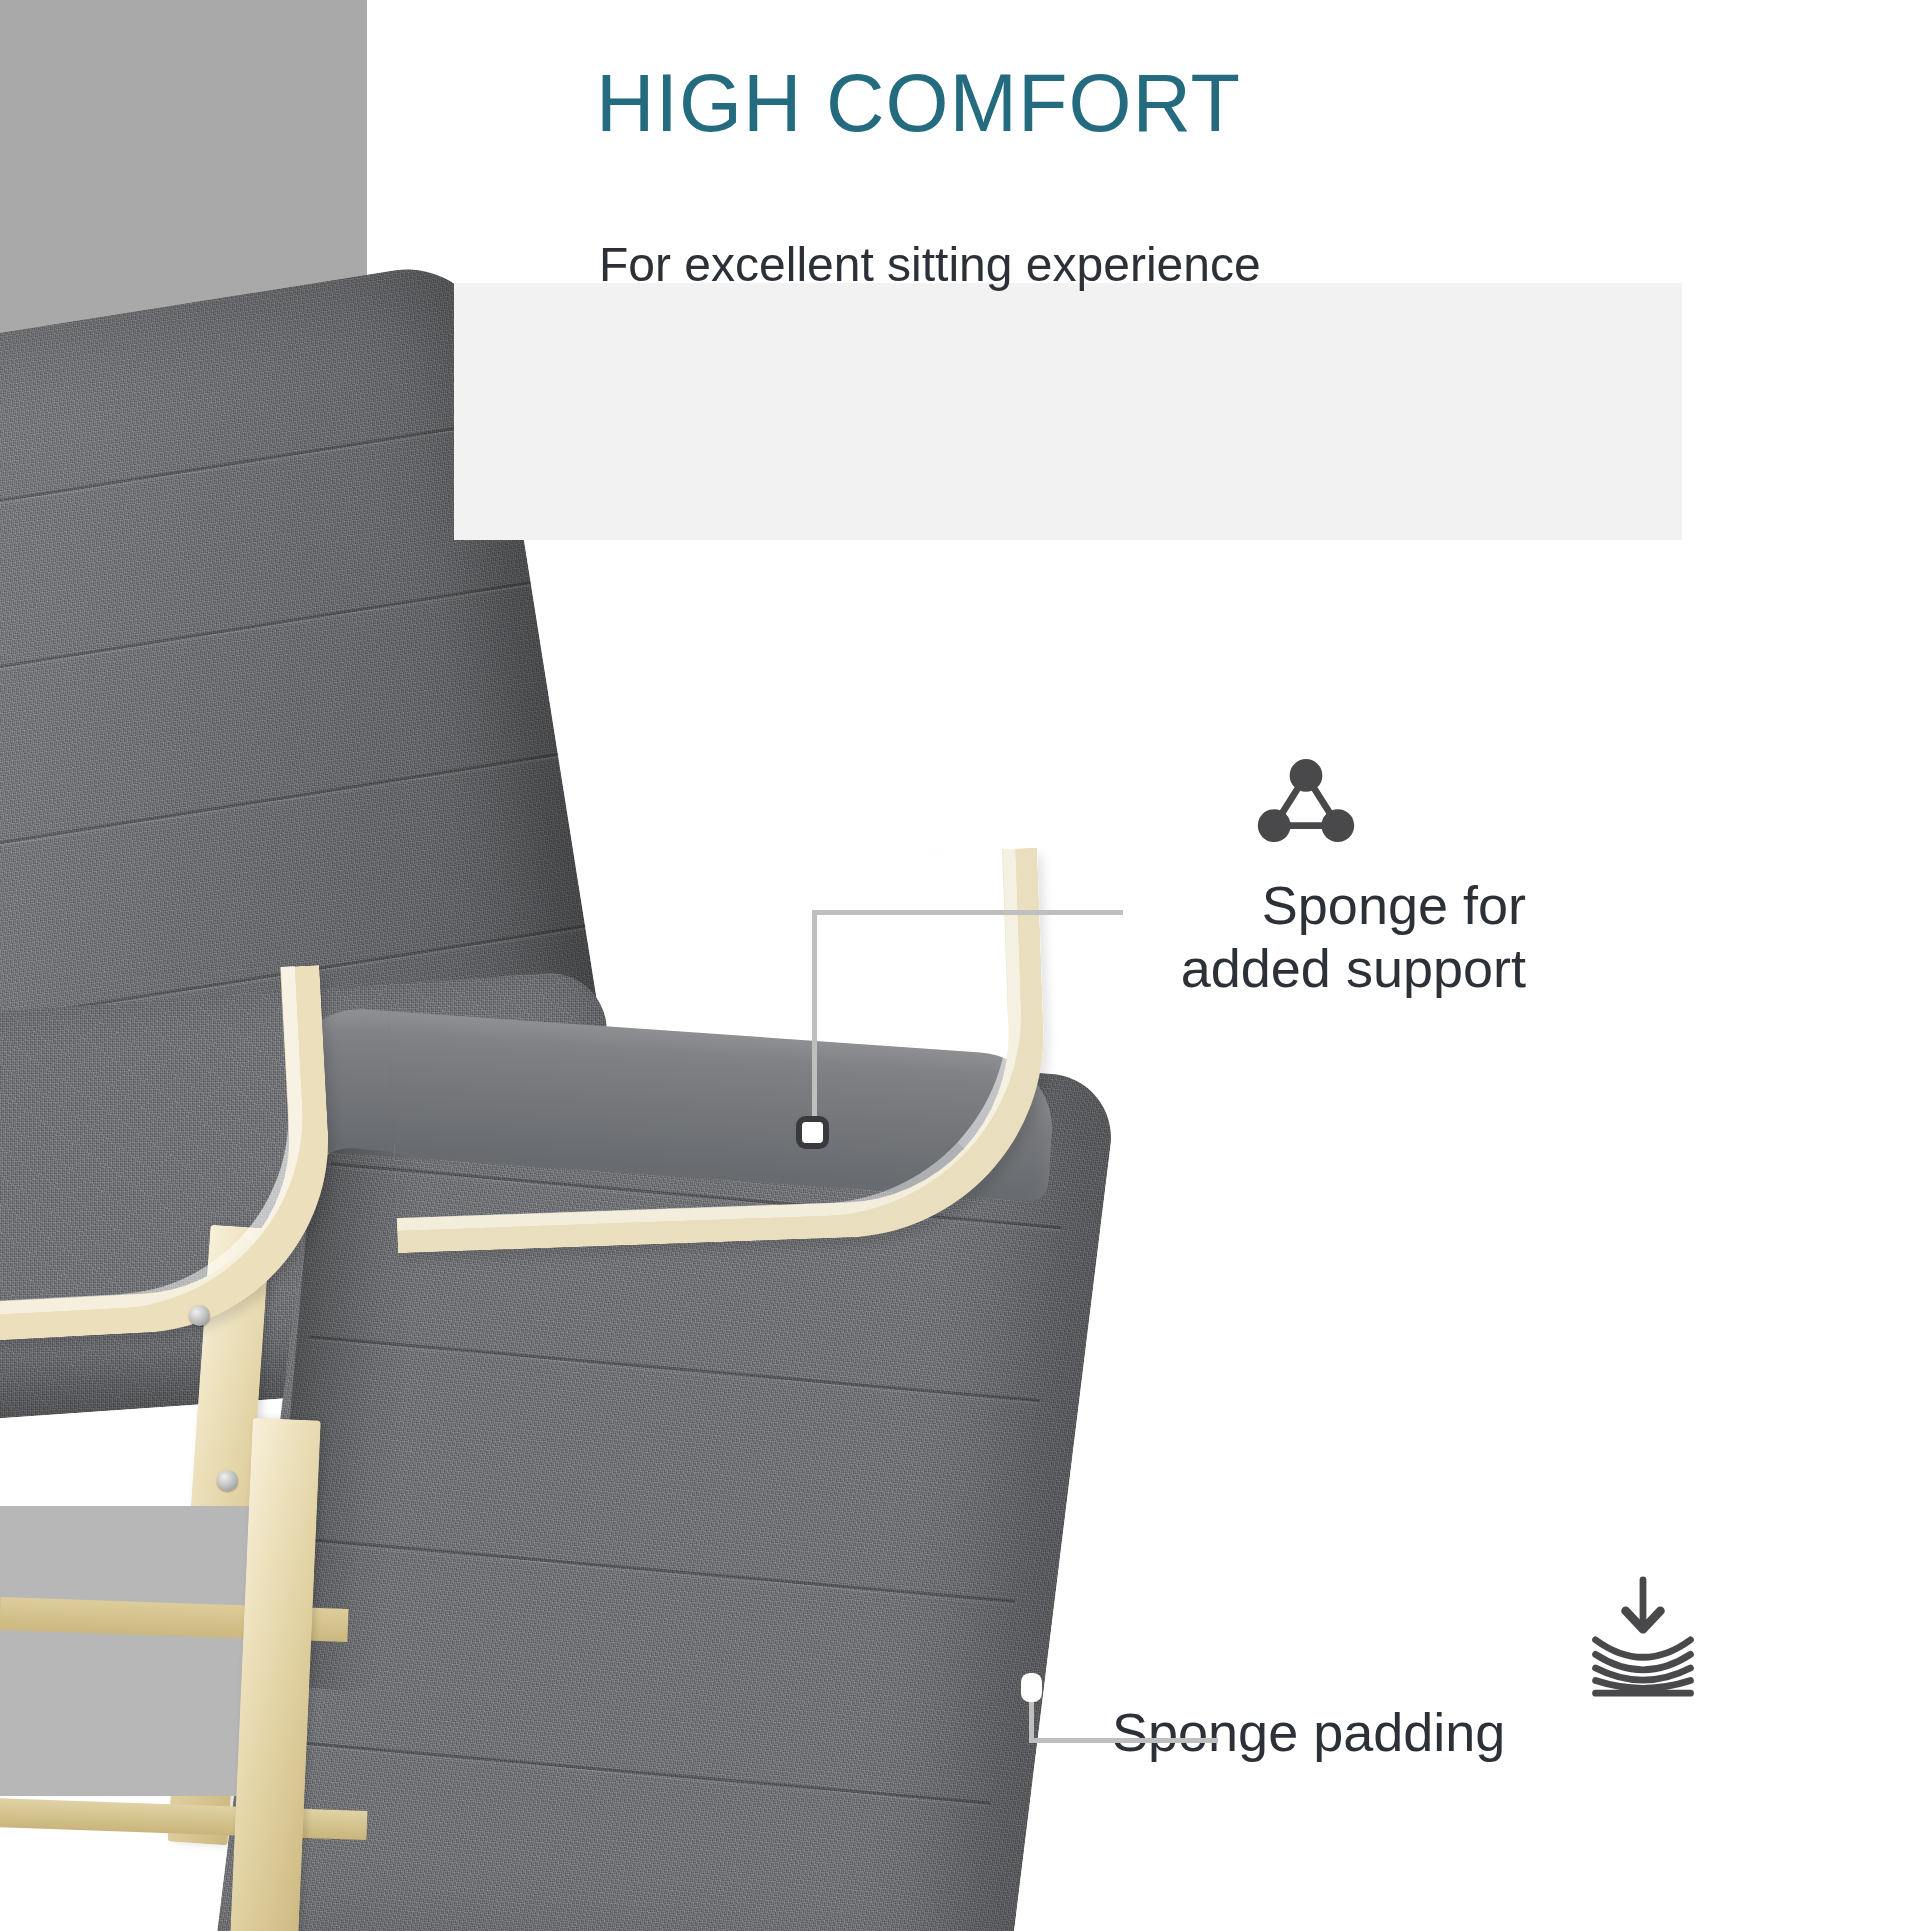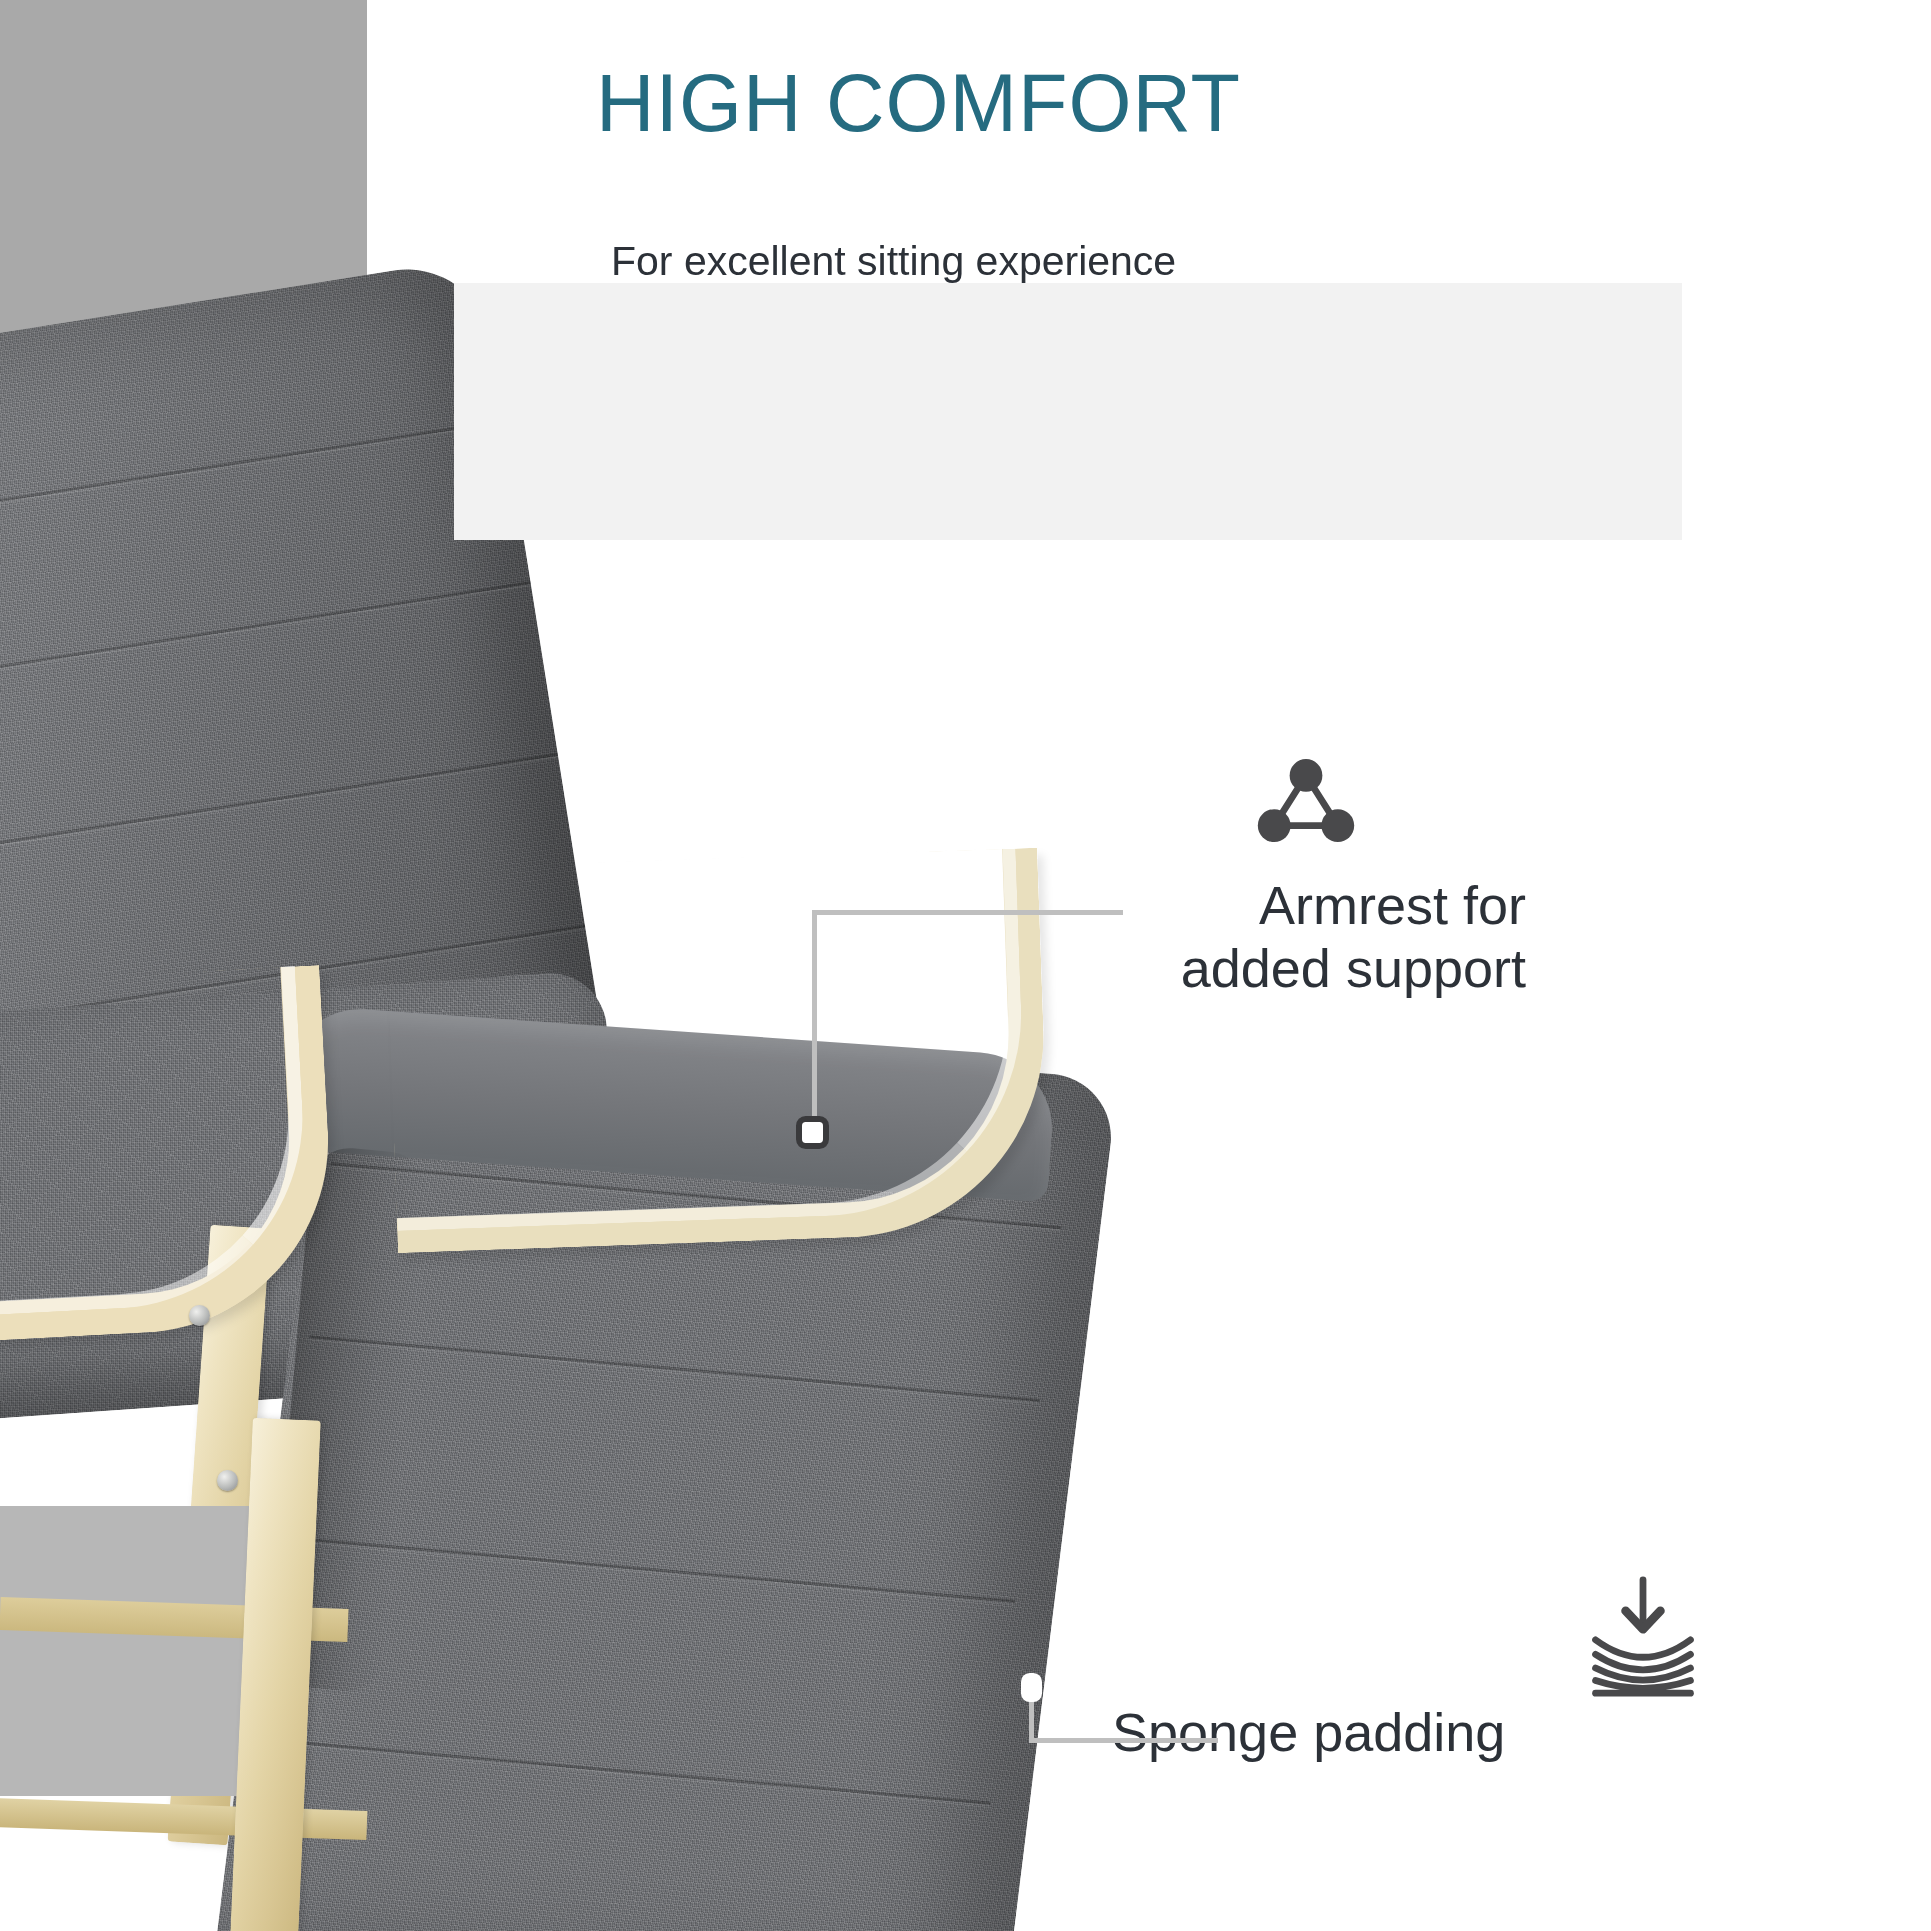--- a/index.html
+++ b/index.html
@@ -41,26 +41,25 @@
     font-size: 81px;
     font-weight: 400;
     letter-spacing: 1px;
     color: #256b80;
     white-space: nowrap;
     line-height: 1.08;
   }
   .subtitle {
     position: absolute;
     left: 599px; top: 239px;
-    font-size: 41px;
+    font-size: 48px;
     font-weight: 300;
     color: #2c3138;
     white-space: nowrap;
     line-height: 1.1;
-    margin-left: 12px;
   }
 
   
   .photo {
     position: absolute;
     left: 0; top: 0;
     width: 1207px; height: 1931px;
     overflow: hidden;
     pointer-events: none;
   }
@@ -327,21 +326,21 @@
       <line x1="55" y1="18" x2="22" y2="70" stroke="#49494b" stroke-width="7" stroke-linecap="round"></line>
       <line x1="55" y1="18" x2="88" y2="70" stroke="#49494b" stroke-width="7" stroke-linecap="round"></line>
       <line x1="22" y1="70" x2="88" y2="70" stroke="#49494b" stroke-width="7" stroke-linecap="round"></line>
       <circle cx="55" cy="18" r="17" fill="#49494b"></circle>
       <circle cx="22" cy="70" r="17" fill="#49494b"></circle>
       <circle cx="88" cy="70" r="17" fill="#49494b"></circle>
     </svg>
   </div>
 
   <div class="callout-text right-al" style="left:734px; top:874px; width:792px; font-size:54px;">
-    <div>Armrest for</div>
+    <div>Sponge for</div>
     <div>added support</div>
   </div>
 
   <div class="callout-line h-line" style="left:812px; top:910px; width:311px;"></div>
   <div class="callout-line v-line" style="left:812px; top:910px; height:230px;"></div>
   <div class="marker-ring" style="left:796px; top:1116px;"></div>
 
   <div class="icon-box" style="left:1582px; top:1574px;">
     <svg width="122" height="124" viewBox="0 0 126 128">
       <line x1="63" y1="6" x2="63" y2="50" stroke="#49494b" stroke-width="7" stroke-linecap="round"></line>

